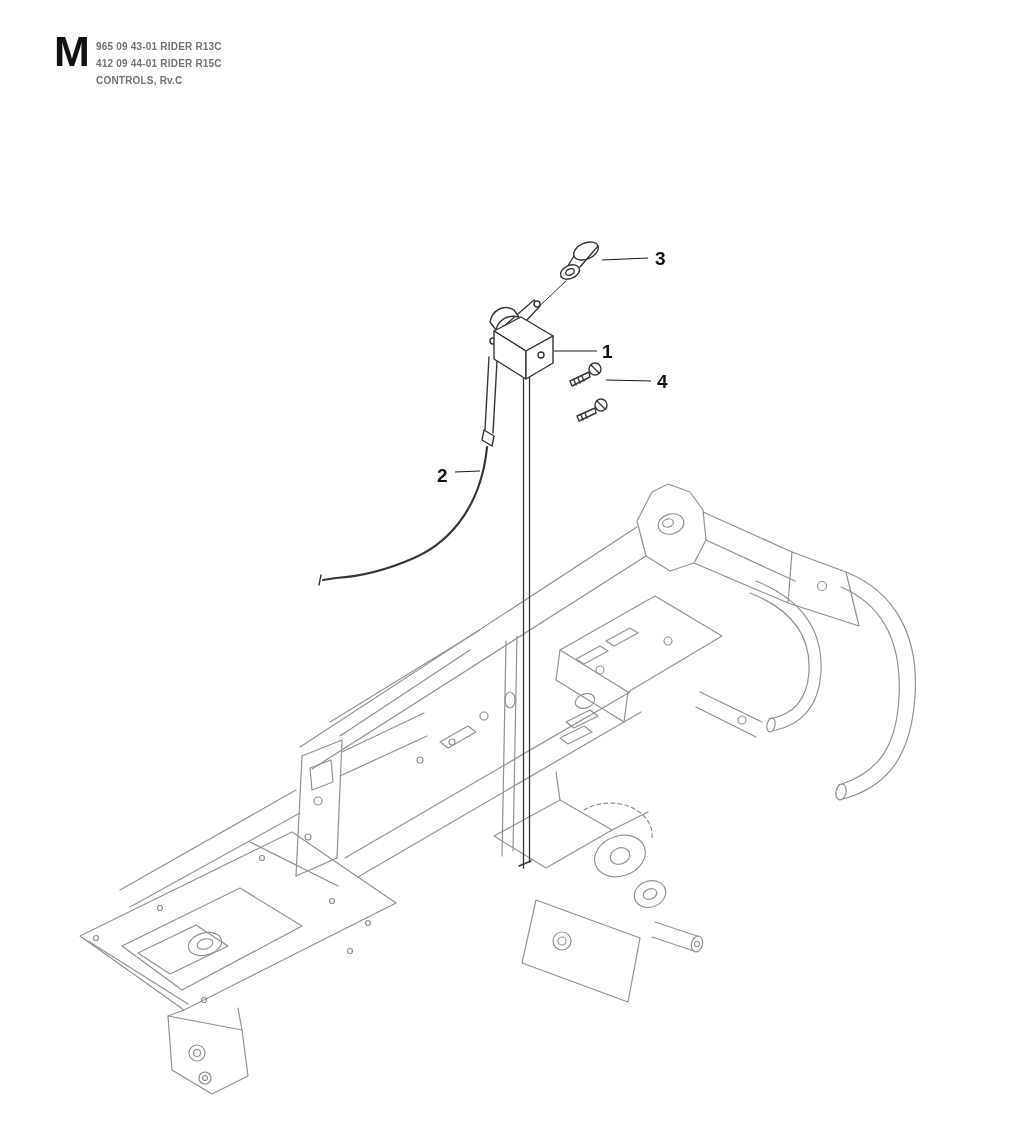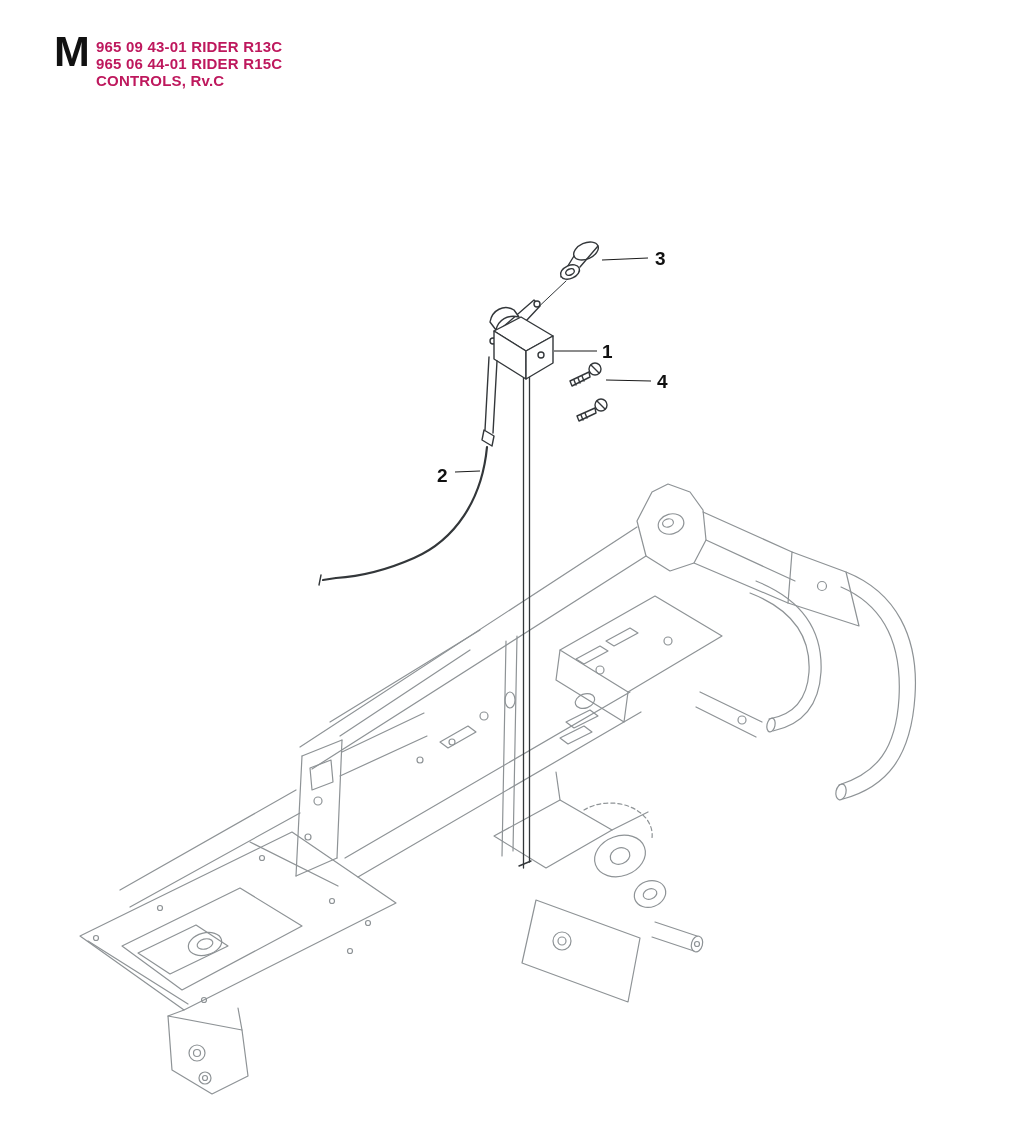--- a/index.html
+++ b/index.html
@@ -6,21 +6,21 @@
   .page{
     position:relative;width:1024px;height:1122px;background:#ffffff;
     font-family:"Liberation Sans",sans-serif;overflow:hidden;
   }
   .section-letter{
     position:absolute;left:54px;top:30px;
     font-size:43px;font-weight:700;color:#111;line-height:1;
   }
   .header-lines{
     position:absolute;left:96px;top:38px;
-    font-size:15px;font-weight:700;color:#be185d;line-height:17px;
+    font-size:10px;font-weight:700;color:#737373;line-height:17px;
     letter-spacing:0.2px;white-space:nowrap;
   }
   svg.diagram{position:absolute;left:0;top:0;}
   .chassis path,.chassis line,.chassis circle,.chassis ellipse{
     fill:none;stroke:#8e9396;stroke-width:1.2;stroke-linejoin:round;stroke-linecap:round;
   }
   .parts path,.parts line,.parts circle,.parts ellipse{
     fill:none;stroke:#33373a;stroke-width:1.4;stroke-linejoin:round;stroke-linecap:round;
   }
   .parts .wfill{fill:#ffffff;}
@@ -31,21 +31,21 @@
 </style>
 </head>
 <body>
 
 <div class="page">
 
   <div class="section-letter">M</div>
 
   <div class="header-lines">
     <div>965 09 43-01 RIDER R13C</div>
-    <div>965 06 44-01 RIDER R15C</div>
+    <div>412 09 44-01 RIDER R15C</div>
     <div>CONTROLS, Rv.C</div>
   </div>
 
   <svg class="diagram" width="1024" height="1122" viewBox="0 0 1024 1122" xmlns="http://www.w3.org/2000/svg">
 
     <g class="chassis">
 
       <path d="M637,521 L652,492 L668,484 L690,492 L703,510 L706,540 L694,563 L670,571 L646,556 Z"></path>
       <ellipse cx="671" cy="524" rx="13" ry="10" transform="rotate(-15 671 524)"></ellipse>
       <ellipse cx="668" cy="523" rx="5.5" ry="4" transform="rotate(-15 668 523)"></ellipse>

